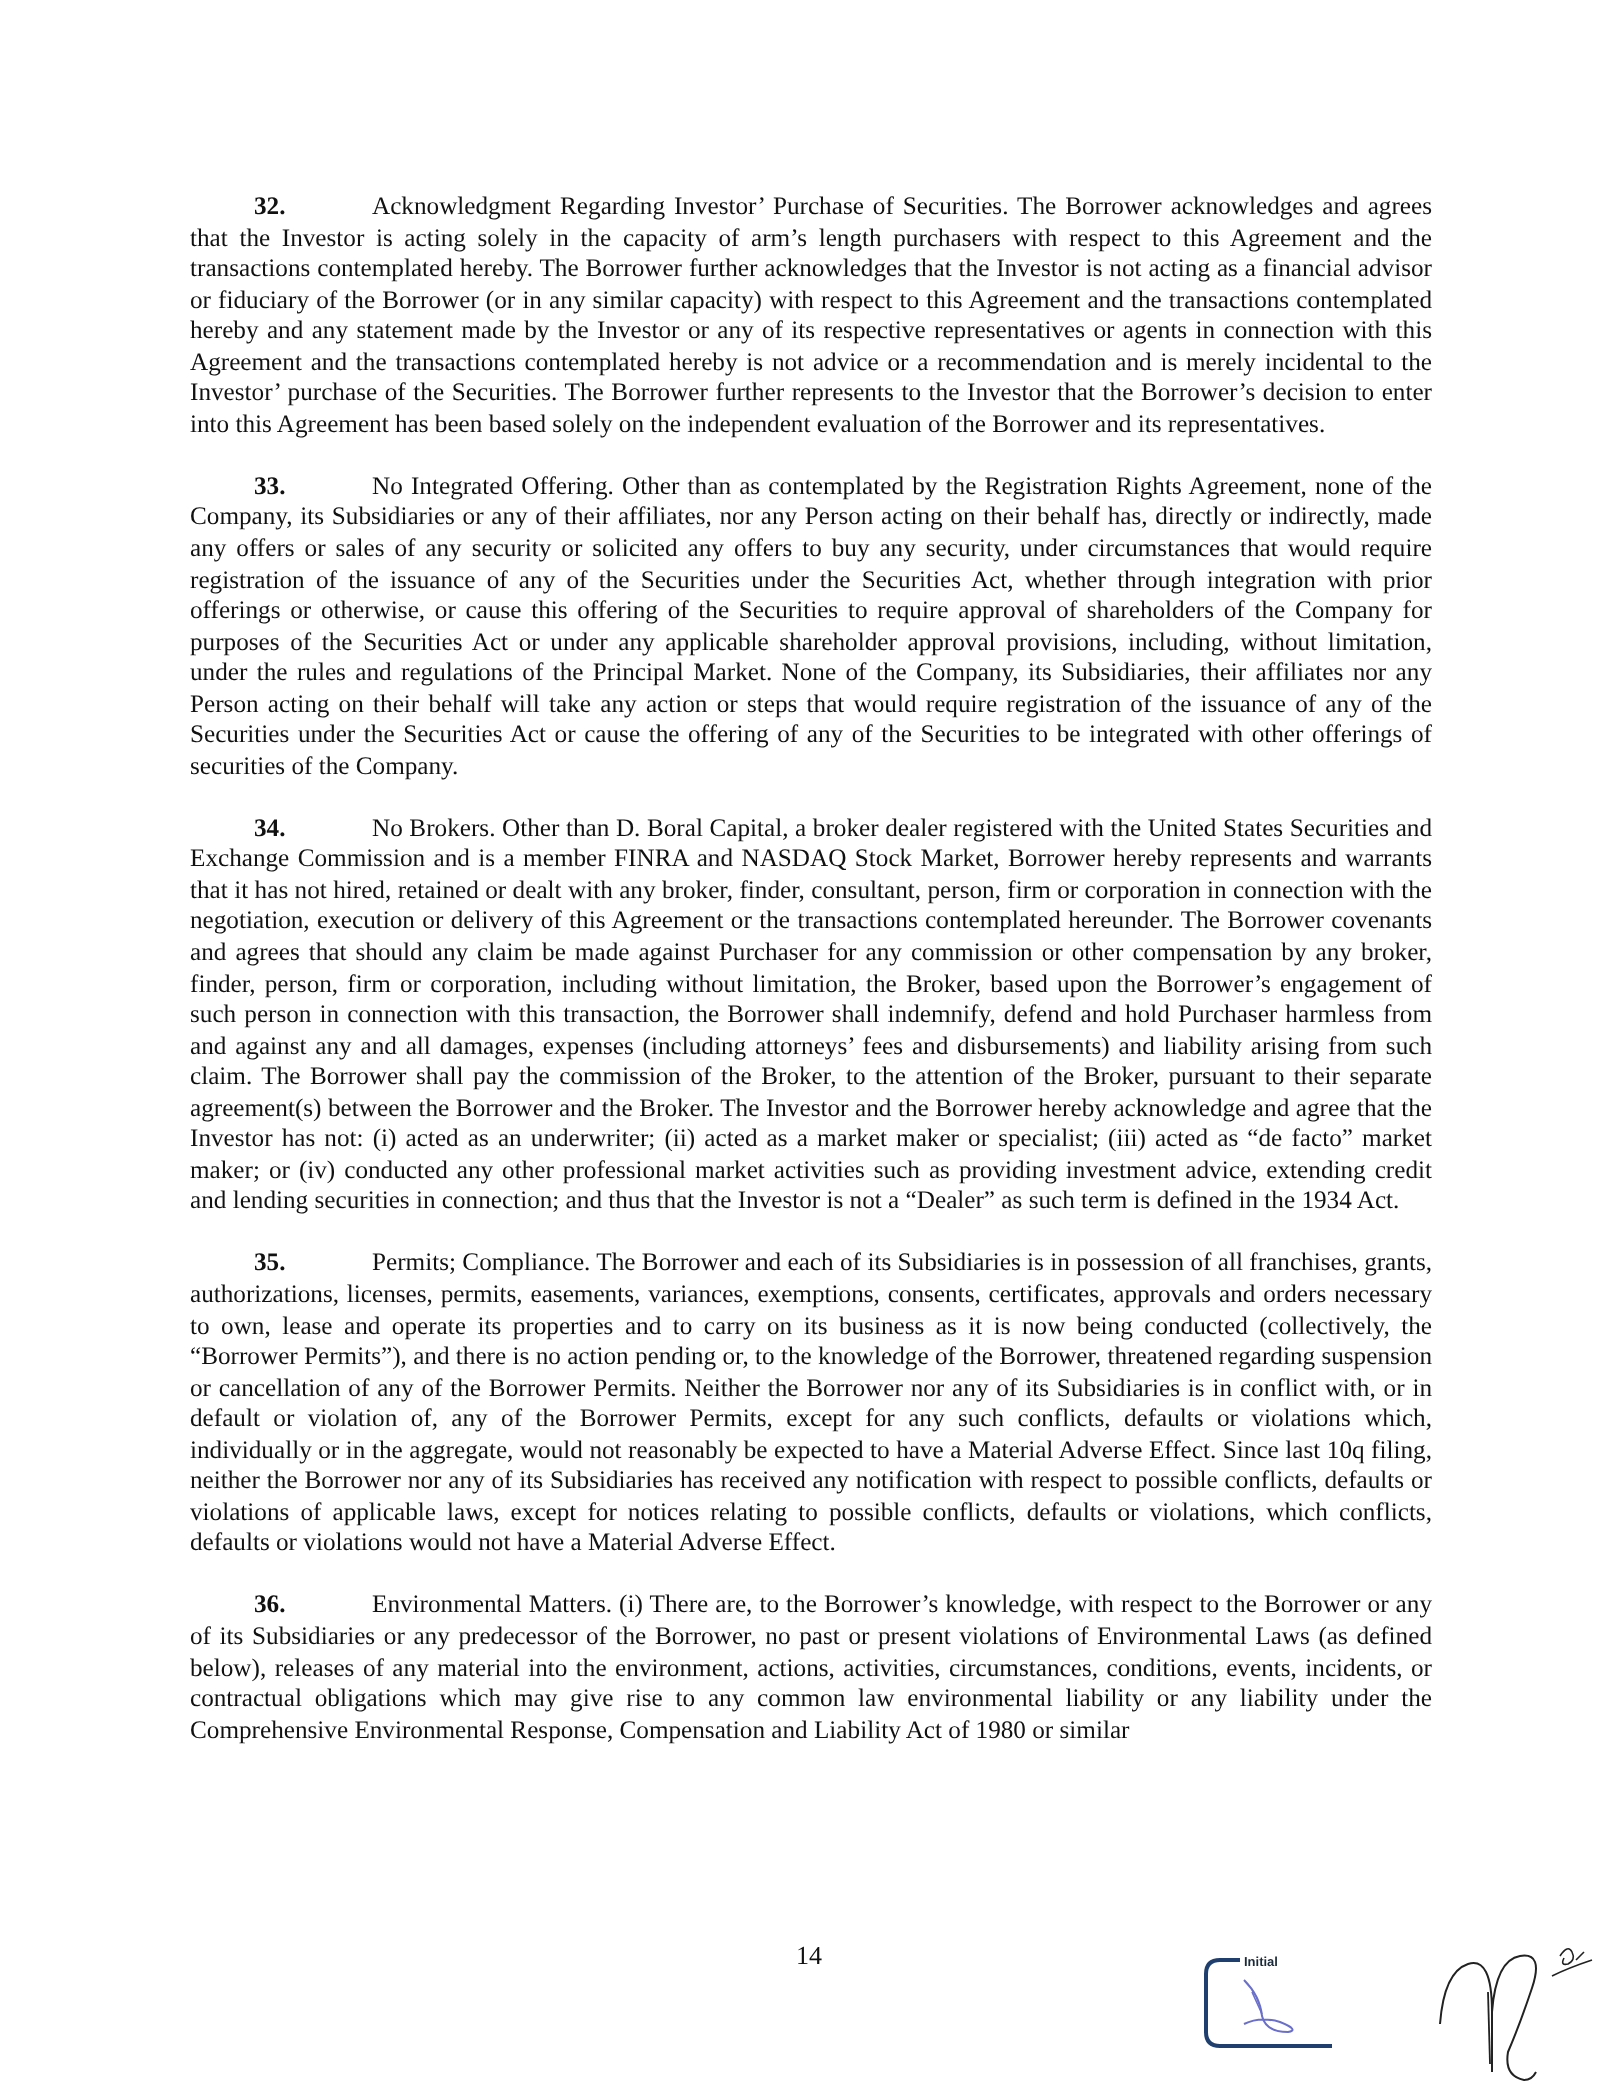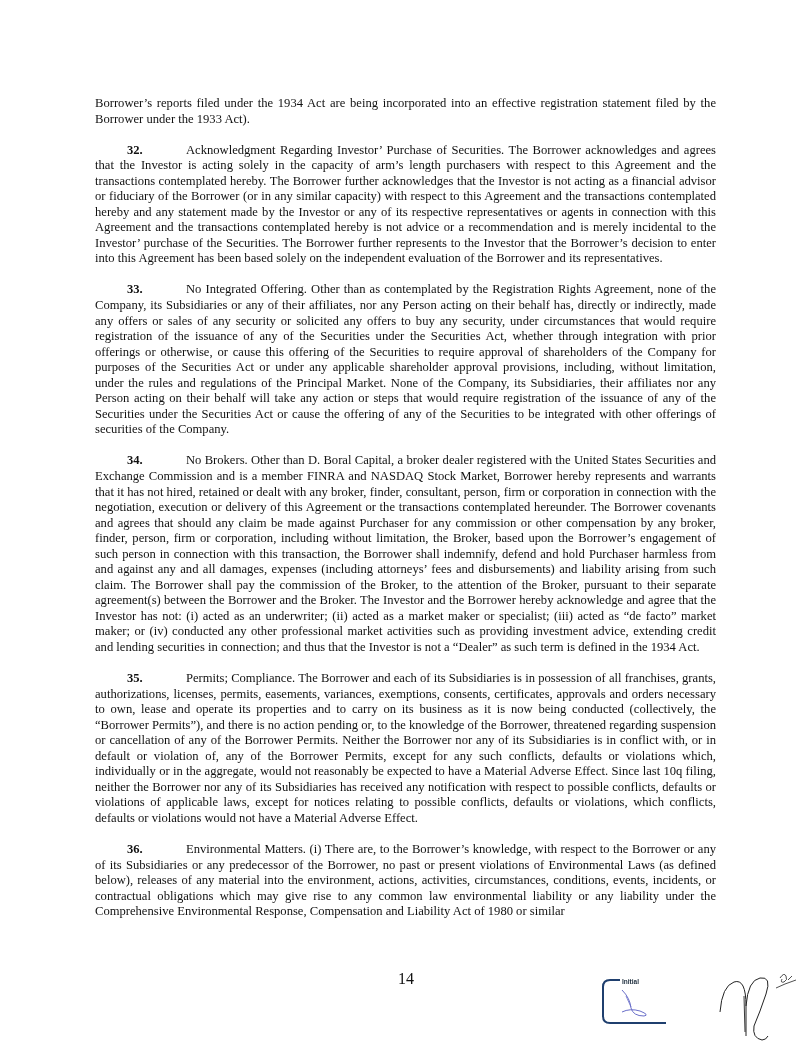--- a/index.html
+++ b/index.html
@@ -8,34 +8,33 @@
     position: absolute; left: 95px; top: 96px; width: 621px;
     font-family: "Liberation Serif", "DejaVu Serif", serif;
     font-size: 12.6px; line-height: 15.55px; color: #111;
     text-align: justify;
   }
   .para { margin: 0 0 15.5px 0; }
   .sec-num { display:inline-block; margin-left: 32px; width: 59px; font-weight: bold; }
   .title { }
   .page-number {
     position: absolute; left: 398px; top: 970px;
-    font-family: "Liberation Serif", "DejaVu Serif", serif; font-size: 16px; color: #111;
+    font-family: "Liberation Serif", "DejaVu Serif", serif; font-size: 13px; color: #111;
   }
   .initial-box { position: absolute; left: 600px; top: 974px; width: 70px; height: 52px; }
   .initial-label {
     position: absolute; left: 22px; top: 4px;
     font-family: "Liberation Sans", "DejaVu Sans", sans-serif; font-size: 6.5px; font-weight: bold; color: #1a2a3a;
   }
   .signature { position: absolute; left: 712px; top: 966px; width: 96px; height: 80px; }
 </style>
 </head>
 <body>
 
 <div class="page">
-  <p class="para">Borrower’s reports filed under the 1934 Act are being incorporated into an effective registration statement filed by the Borrower under the 1933 Act).</p>
 
   <p class="para"><span class="sec-num">32.</span><span class="title">Acknowledgment Regarding Investor’ Purchase of Securities</span><span>.</span><span> The Borrower acknowledges and agrees that the Investor is acting solely in the capacity of arm’s length purchasers with respect to this Agreement and the transactions contemplated hereby. The Borrower further acknowledges that the Investor is not acting as a financial advisor or fiduciary of the Borrower (or in any similar capacity) with respect to this Agreement and the transactions contemplated hereby and any statement made by the Investor or any of its respective representatives or agents in connection with this Agreement and the transactions contemplated hereby is not advice or a recommendation and is merely incidental to the Investor’ purchase of the Securities. The Borrower further represents to the Investor that the Borrower’s decision to enter into this Agreement has been based solely on the independent evaluation of the Borrower and its representatives.</span></p>
 
   <p class="para"><span class="sec-num">33.</span><span class="title">No Integrated Offering</span><span>.</span><span> Other than as contemplated by the Registration Rights Agreement, none of the Company, its Subsidiaries or any of their affiliates, nor any Person acting on their behalf has, directly or indirectly, made any offers or sales of any security or solicited any offers to buy any security, under circumstances that would require registration of the issuance of any of the Securities under the Securities Act, whether through integration with prior offerings or otherwise, or cause this offering of the Securities to require approval of shareholders of the Company for purposes of the Securities Act or under any applicable shareholder approval provisions, including, without limitation, under the rules and regulations of the Principal Market. None of the Company, its Subsidiaries, their affiliates nor any Person acting on their behalf will take any action or steps that would require registration of the issuance of any of the Securities under the Securities Act or cause the offering of any of the Securities to be integrated with other offerings of securities of the Company.</span></p>
 
   <p class="para"><span class="sec-num">34.</span><span class="title">No Brokers</span><span>.</span><span> Other than D. Boral Capital, a broker dealer registered with the United States Securities and Exchange Commission and is a member FINRA and NASDAQ Stock Market, Borrower hereby represents and warrants that it has not hired, retained or dealt with any broker, finder, consultant, person, firm or corporation in connection with the negotiation, execution or delivery of this Agreement or the transactions contemplated hereunder. The Borrower covenants and agrees that should any claim be made against Purchaser for any commission or other compensation by any broker, finder, person, firm or corporation, including without limitation, the Broker, based upon the Borrower’s engagement of such person in connection with this transaction, the Borrower shall indemnify, defend and hold Purchaser harmless from and against any and all damages, expenses (including attorneys’ fees and disbursements) and liability arising from such claim. The Borrower shall pay the commission of the Broker, to the attention of the Broker, pursuant to their separate agreement(s) between the Borrower and the Broker. The Investor and the Borrower hereby acknowledge and agree that the Investor has not: (i) acted as an underwriter; (ii) acted as a market maker or specialist; (iii) acted as “de facto” market maker; or (iv) conducted any other professional market activities such as providing investment advice, extending credit and lending securities in connection; and thus that the Investor is not a “Dealer” as such term is defined in the 1934 Act.</span></p>
 
   <p class="para"><span class="sec-num">35.</span><span class="title">Permits; Compliance</span><span>.</span><span> The Borrower and each of its Subsidiaries is in possession of all franchises, grants, authorizations, licenses, permits, easements, variances, exemptions, consents, certificates, approvals and orders necessary to own, lease and operate its properties and to carry on its business as it is now being conducted (collectively, the “Borrower Permits”), and there is no action pending or, to the knowledge of the Borrower, threatened regarding suspension or cancellation of any of the Borrower Permits. Neither the Borrower nor any of its Subsidiaries is in conflict with, or in default or violation of, any of the Borrower Permits, except for any such conflicts, defaults or violations which, individually or in the aggregate, would not reasonably be expected to have a Material Adverse Effect. Since last 10q filing, neither the Borrower nor any of its Subsidiaries has received any notification with respect to possible conflicts, defaults or violations of applicable laws, except for notices relating to possible conflicts, defaults or violations, which conflicts, defaults or violations would not have a Material Adverse Effect.</span></p>
 
   <p class="para"><span class="sec-num">36.</span><span class="title">Environmental Matters.</span><span></span><span> (i) There are, to the Borrower’s knowledge, with respect to the Borrower or any of its Subsidiaries or any predecessor of the Borrower, no past or present violations of Environmental Laws (as defined below), releases of any material into the environment, actions, activities, circumstances, conditions, events, incidents, or contractual obligations which may give rise to any common law environmental liability or any liability under the Comprehensive Environmental Response, Compensation and Liability Act of 1980 or similar</span></p>

